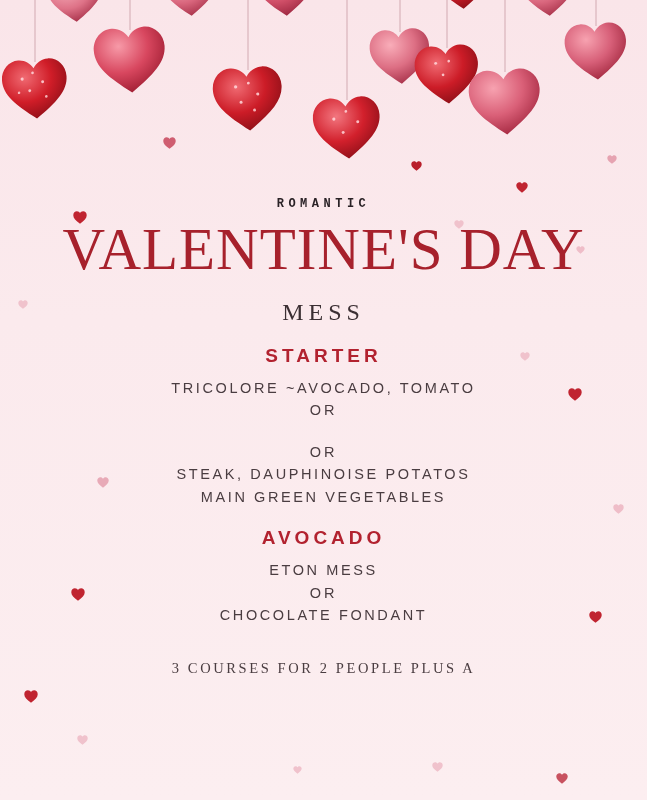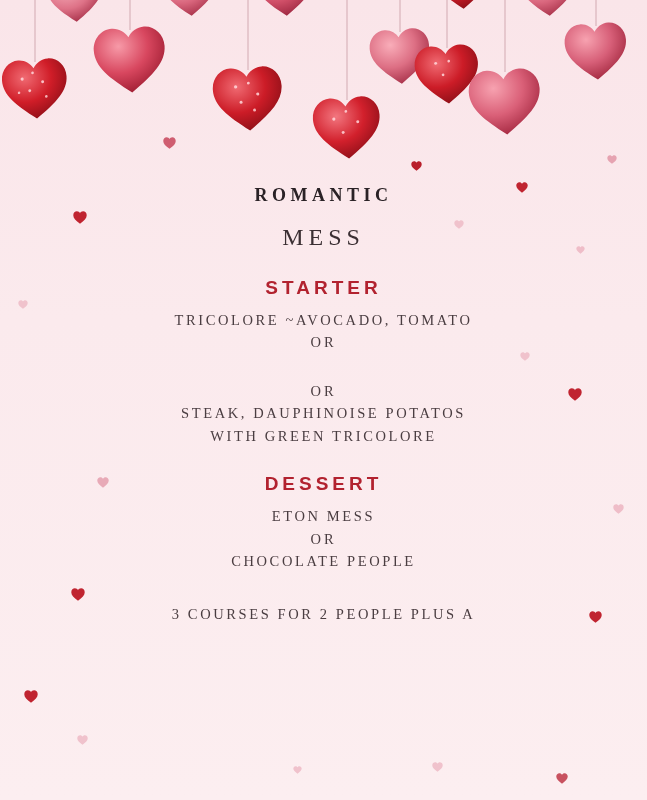--- a/index.html
+++ b/index.html
@@ -61,54 +61,55 @@
   
   .content {
     position: absolute;
     top: 185px;
     left: 0;
     width: 647px;
     text-align: center;
     z-index: 5;
   }
   .kicker {
-    font-family: Liberation Serif, serif;
-    font-size: 18px;
+    font-family: Liberation Mono, monospace;
+    font-size: 12px;
     letter-spacing: 4.5px;
     color: #2a2226;
     font-weight: 700;
+    margin-top: 12px;
   }
   .title {
     font-family: "Liberation Serif", serif;
     font-size: 59px;
     line-height: 1.05;
     letter-spacing: 1px;
     color: #a7212c;
     margin-top: 8px;
     white-space: nowrap;
   }
   .menu-word {
     font-family: "Liberation Serif", serif;
     font-size: 24px;
     letter-spacing: 5px;
     color: #3b2f33;
     margin-top: 18px;
   }
 
-  .section { margin-top: 26px; }
+  .section { margin-top: 19px; }
   .section-title {
     font-family: "Liberation Sans", serif;
     font-size: 19px;
     font-weight: 700;
     letter-spacing: 4px;
     color: #b2222f;
     margin-bottom: 10px;
   }
   .line {
-    font-family: Liberation Serif, serif;
+    font-family: Liberation Sans, sans-serif;
     font-size: 14.5px;
     letter-spacing: 2.6px;
     color: #4a3d41;
     line-height: 1.55;
   }
   .line.or { letter-spacing: 3px; }
 
   .offer {
     margin-top: 30px;
     font-family: "Liberation Serif", serif;
@@ -436,40 +437,41 @@
   <div class="mini" style="left:293px; top:766px;">
       <svg width="9" height="8" viewBox="0 0 100 92">
         <path fill="#f0c2cc" d="M50 90C20 68 2 52 2 30 2 14 14 2 28 2c10 0 18 6 22 13C54 8 62 2 72 2c14 0 26 12 26 28 0 22-18 38-48 60z"></path>
       </svg>
     </div>
 
   <div class="content">
 
     <div class="kicker">ROMANTIC</div>
 
+    <div class="title">VALENTINE'S DAY</div>
 
     <div class="menu-word">MESS</div>
 
     <div class="section">
       <div class="section-title">STARTER</div>
       <div class="line">TRICOLORE ~AVOCADO, TOMATO</div>
       <div class="line or">OR</div>
     </div>
 
     <div class="section">
       <div class="line or">OR</div>
       <div class="line">STEAK, DAUPHINOISE POTATOS</div>
-      <div class="line">WITH GREEN TRICOLORE</div>
+      <div class="line">MAIN GREEN VEGETABLES</div>
     </div>
 
     <div class="section">
-      <div class="section-title">DESSERT</div>
+      <div class="section-title">AVOCADO</div>
       <div class="line">ETON MESS</div>
       <div class="line or">OR</div>
-      <div class="line">CHOCOLATE PEOPLE</div>
+      <div class="line">CHOCOLATE FONDANT</div>
     </div>
 
     <div class="offer">
       <div>3 COURSES FOR 2 PEOPLE PLUS A</div>
 
     </div>
 
   </div>
 </div>
 

